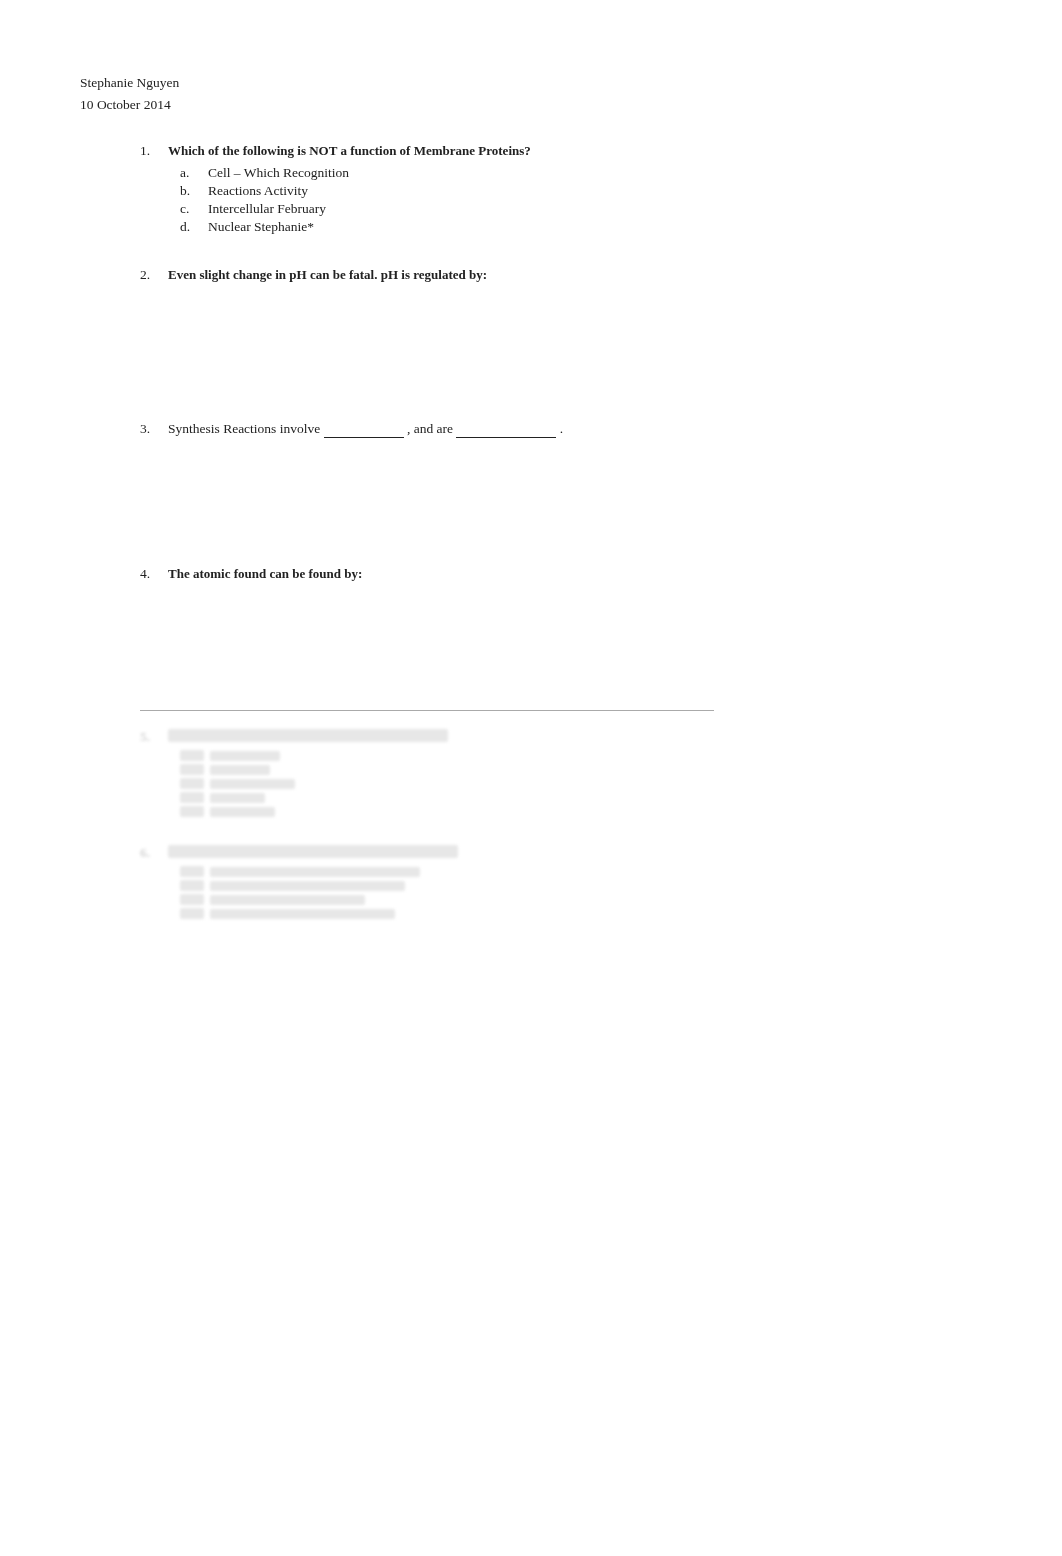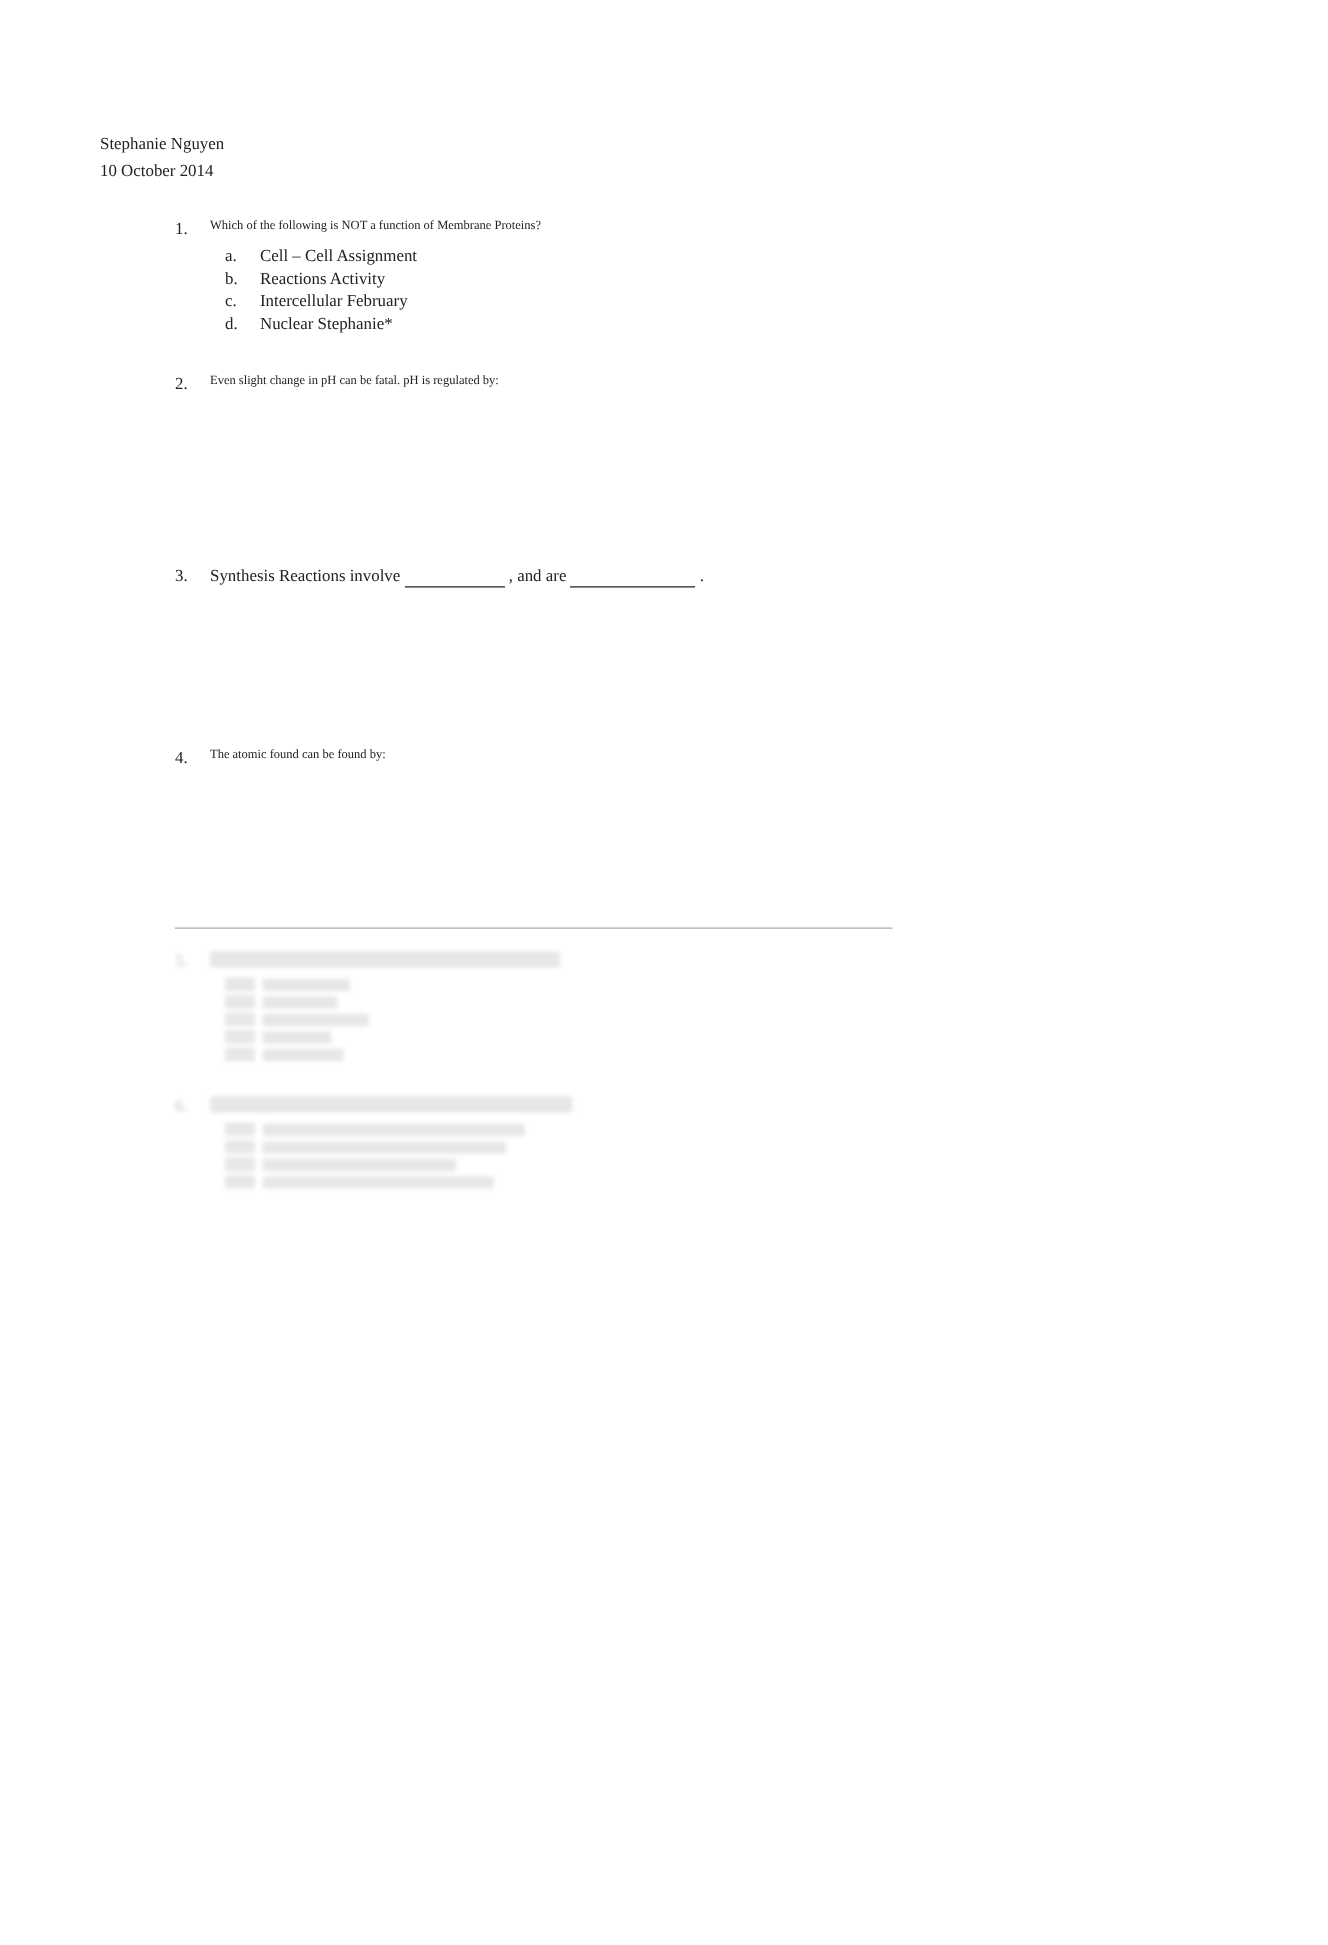--- a/index.html
+++ b/index.html
@@ -14,21 +14,21 @@
       font-size: 14px;
       color: #222222;
       width: 1062px;
       min-height: 1556px;
     }
 
     .page {
       width: 1040px;
       min-height: 1556px;
       background: #ffffff;
-      padding: 104px 80px 72px 80px;
+      padding: 72px 80px 72px 80px;
       position: relative;
     }
 
     .header-info {
       margin-bottom: 28px;
       font-size: 13.5px;
       line-height: 1.6;
     }
 
     .questions-section {
@@ -45,22 +45,22 @@
       margin-bottom: 6px;
     }
 
     .question-num-label {
       min-width: 28px;
       font-size: 13.5px;
       font-weight: normal;
     }
 
     .question-text {
-      font-size: 10px;
-      font-weight: normal;
+      font-size: 13px;
+      font-weight: bold;
     }
 
     .answer-choices {
       margin-left: 40px;
       margin-top: 4px;
     }
 
     .answer-choice {
       display: flex;
       align-items: flex-start;
@@ -171,21 +171,21 @@
   <div class="questions-section">
 
     <div class="question-item">
       <div class="question-number">
         <span class="question-num-label">1.</span>
         <span class="question-text">Which of the following is NOT a function of Membrane Proteins?</span>
       </div>
       <div class="answer-choices">
         <div class="answer-choice">
           <span class="choice-label">a.</span>
-          <span class="choice-text">Cell – Cell Assignment</span>
+          <span class="choice-text">Cell – Which Recognition</span>
         </div>
         <div class="answer-choice">
           <span class="choice-label">b.</span>
           <span class="choice-text">Reactions Activity</span>
         </div>
         <div class="answer-choice">
           <span class="choice-label">c.</span>
           <span class="choice-text">Intercellular February</span>
         </div>
         <div class="answer-choice">

